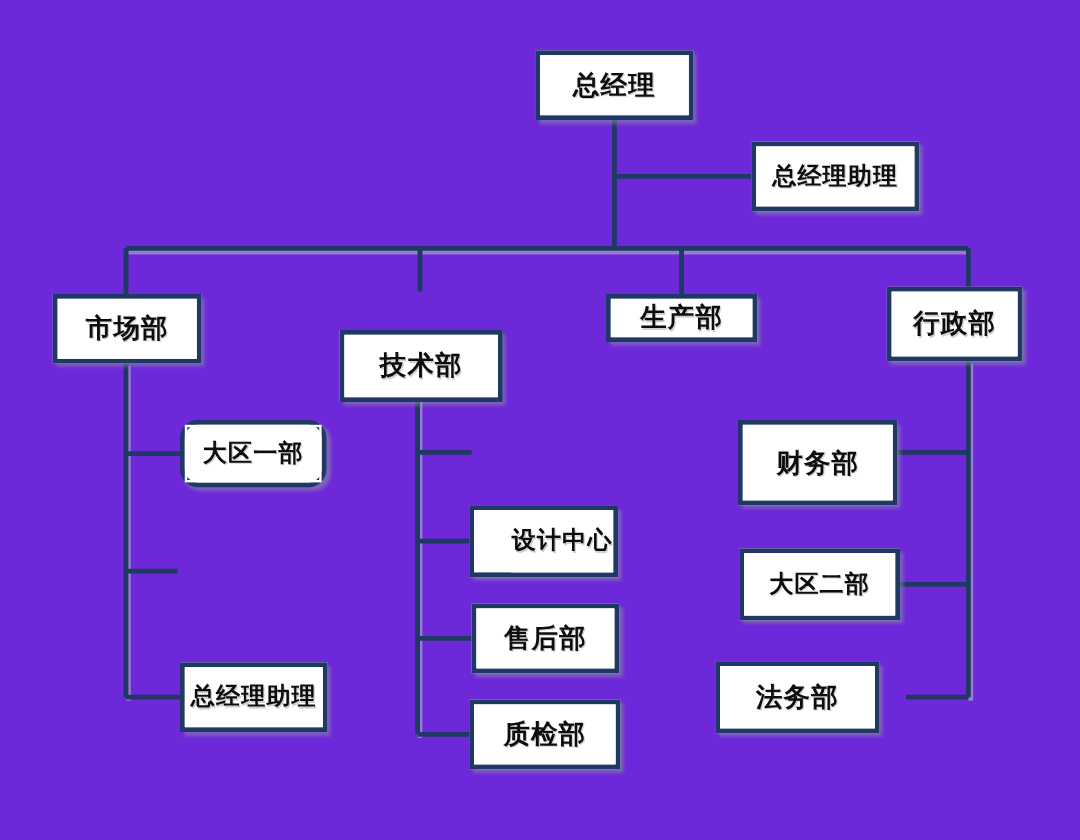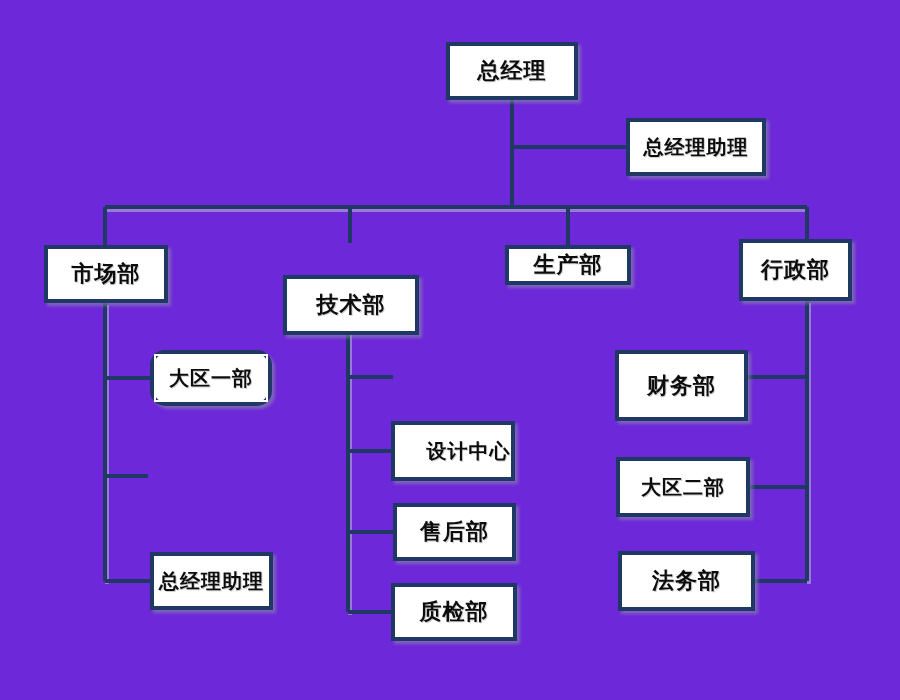--- a/index.html
+++ b/index.html
@@ -178,19 +178,19 @@
       <span class="node-label">财务部</span>
     </div>
   </div>
 
   <div class="node-box" style="left: 616px; top: 457px; width: 134px; height: 60px;">
     <div class="node-inner">
       <span class="node-label small">大区二部</span>
     </div>
   </div>
 
-  <div class="node-box" style="left: 618px; top: 551px; width: 137px; height: 60px; align-items: flex-end;">
+  <div class="node-box" style="left: 596px; top: 551px; width: 137px; height: 60px; align-items: flex-end;">
     <div class="node-inner">
       <span class="node-label">法务部</span>
     </div>
   </div>
 
 </div>
 
 </body></html>

